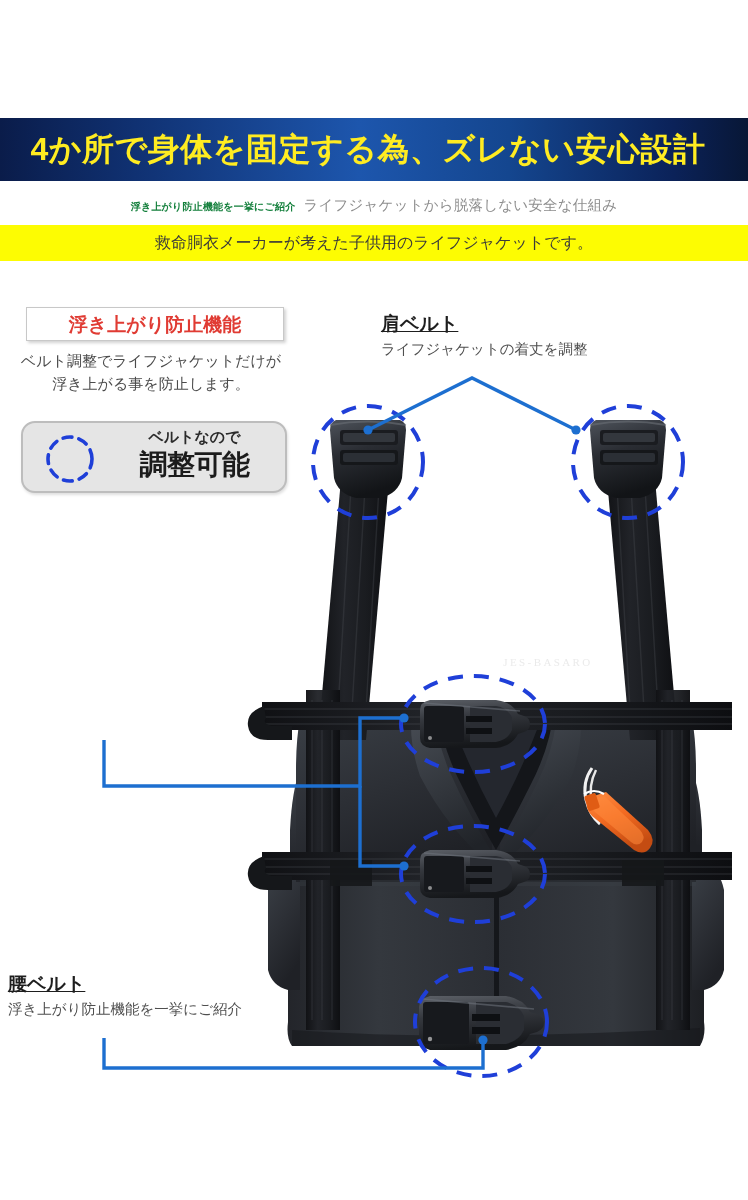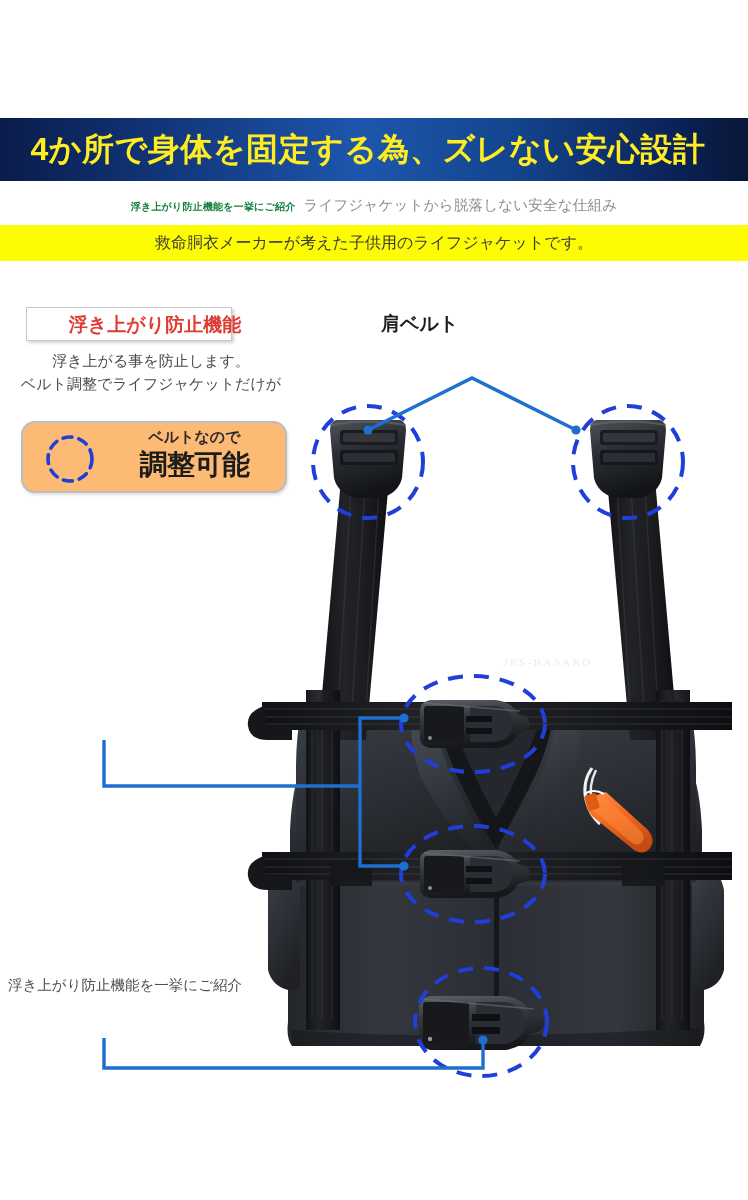--- a/index.html
+++ b/index.html
@@ -95,21 +95,21 @@
     font-size: 16px;
     white-space: nowrap;
     border-radius: 8px;
   }
 
   
   .red-box {
     position: absolute;
     left: 26px;
     top: 307px;
-    width: 206px;
+    width: 258px;
     height: 34px;
     background: #ffffff;
     border: 1px solid #c8c8c8;
     box-shadow: 2px 2px 3px rgba(0,0,0,0.18);
     box-sizing: border-box;
     padding-left: 32px;
   }
   .red-box-text {
     position: absolute;
     left: 0;
@@ -137,21 +137,21 @@
   }
   .left-desc div { white-space: nowrap; }
 
   
   .badge {
     position: absolute;
     left: 21px;
     top: 421px;
     width: 266px;
     height: 72px;
-    background: #fdba74;
+    background: #e5e5e5;
     border: 2px solid #bdbdbd;
     border-radius: 14px;
     box-shadow: 1px 2px 3px rgba(0,0,0,0.13);
     box-sizing: border-box;
   }
   .badge-circle {
     position: absolute;
     left: 20px;
     top: 9px;
     width: 54px;
@@ -180,20 +180,21 @@
     white-space: nowrap;
   }
 
   
   .callout-title {
     font-size: 19px;
     font-weight: bold;
     color: #1e1e1e;
     white-space: nowrap;
     line-height: 24px;
+    text-decoration: underline;
   }
   .callout-desc {
     font-size: 14.5px;
     color: #4f4f4f;
     white-space: nowrap;
     line-height: 22px;
     margin-top: 2px;
   }
   .callout-shoulder { position: absolute; left: 381px; top: 312px; }
   .callout-torso    { position: absolute; left: 8px;   top: 672px; }
@@ -494,36 +495,38 @@
 
     <path d="M 104 1038 L 104 1068 L 483 1068 L 483 1040" stroke="#1d6fd0" stroke-width="3.4" fill="none"></path>
     <circle cx="483" cy="1040" r="4.6" fill="#1d6fd0"></circle>
   </svg>
 
   <div class="red-box">
     <div class="red-box-text">浮き上がり防止機能</div>
   </div>
 
   <div class="left-desc">
+    <div>ベルト調整でライフジャケットだけが</div>
     <div>浮き上がる事を防止します。</div>
-    <div>ベルト調整でライフジャケットだけが</div>
   </div>
 
   <div class="badge">
     <svg class="badge-circle" viewBox="0 0 54 54">
       <circle cx="27" cy="27" r="22" fill="none" stroke="#1f3fd8" stroke-width="3.6" stroke-dasharray="9 7" stroke-linecap="round"></circle>
     </svg>
     <div class="badge-text">
       <div class="badge-line1">ベルトなので</div>
       <div class="badge-line2">調整可能</div>
     </div>
   </div>
 
   <div class="callout-shoulder">
     <div class="callout-title">肩ベルト</div>
+    <div class="callout-desc">ライフジャケットの着丈を調整</div>
   </div>
 
 
   <div class="callout-waist">
+    <div class="callout-title">腰ベルト</div>
     <div class="callout-desc">浮き上がり防止機能を一挙にご紹介</div>
   </div>
 
 </div>
 
 </body></html>

